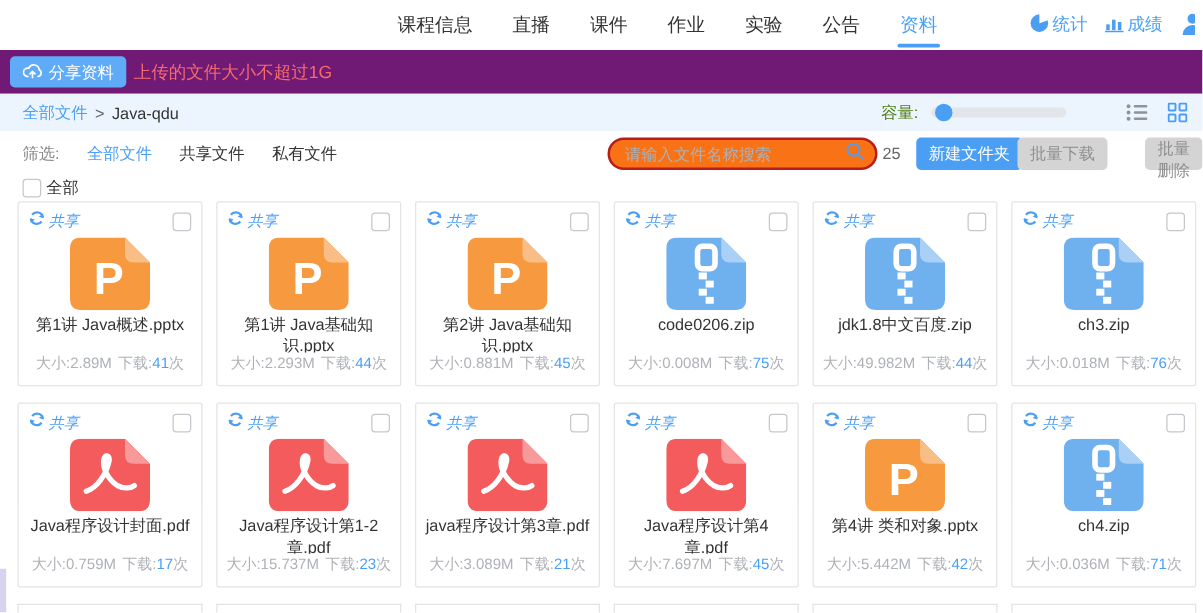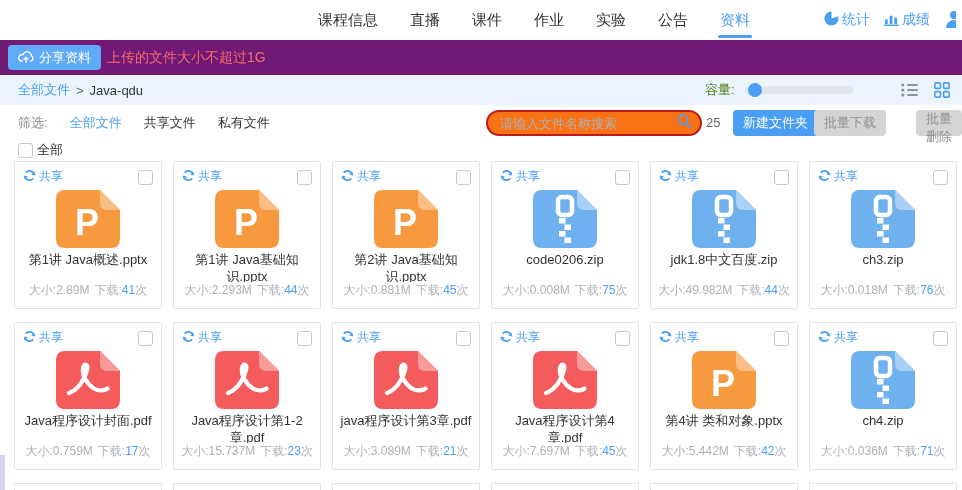--- a/index.html
+++ b/index.html
@@ -60,21 +60,21 @@
   .select-all { position:absolute; top:140px; left:18px; height:20px; display:flex; align-items:center; gap:4px; }
   .checkbox { width:15px; height:15px; border:1px solid #c4c7cc; border-radius:3px; background:#fff; cursor:pointer; }
   .select-all-label { font-size:13px; color:#333; }
 
   
   .grid { position:absolute; top:161px; left:14px; width:943px;
     display:grid; grid-template-columns:repeat(6,148px); column-gap:11px; row-gap:13px; }
   .card { width:148px; height:148px; border:1px solid #e4e4e6; border-radius:2px; background:#fff;
     display:flex; flex-direction:column; cursor:pointer; }
   .card-head { display:flex; align-items:center; justify-content:space-between; padding:6px 8px 0 8px; }
-  .share { display:flex; align-items:flex-start; gap:3px; }
+  .share { display:flex; align-items:center; gap:3px;font-style:italic; }
   .share-txt { font-size:12px; color:#4a9ff5; }
   .card .checkbox { width:15px; height:15px; }
   .file-icon { margin:4px auto 0 auto; width:64px; height:58px; }
   .file-name { margin-top:3px; padding:0 6px; font-size:13px; color:#333; text-align:center;
     line-height:17px; max-height:34px; overflow:hidden; }
   .card-foot { margin-top:auto; padding-bottom:9px; display:flex; justify-content:center; gap:5px;
     font-size:12px; color:#aeb1b6; white-space:nowrap; }
   .card-foot .cnt { color:#4a9ff5; }
 
   

